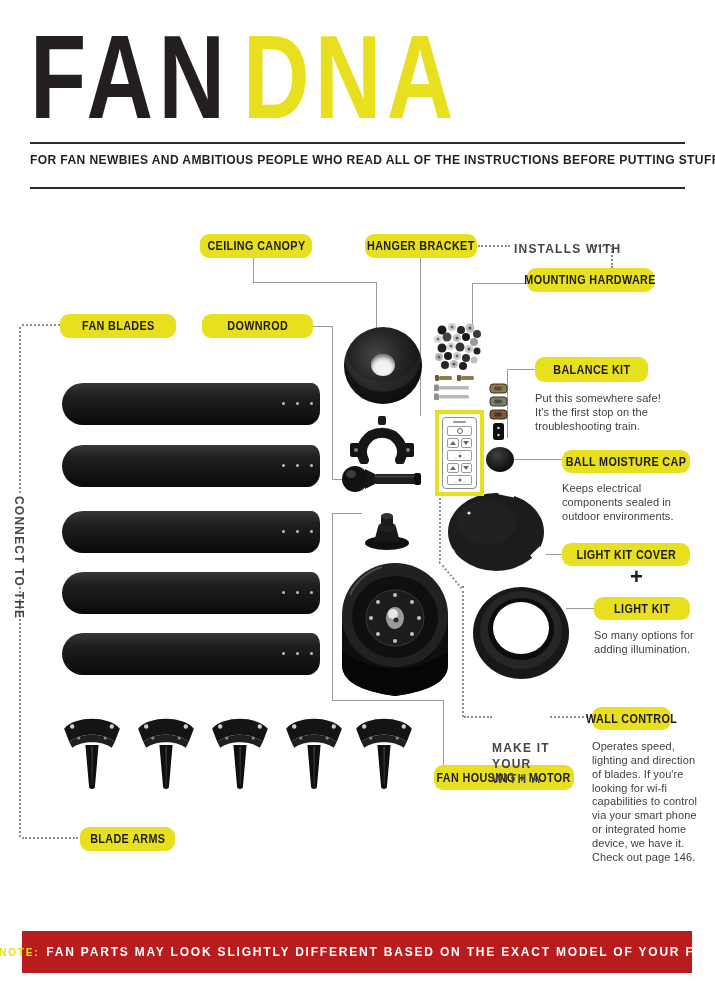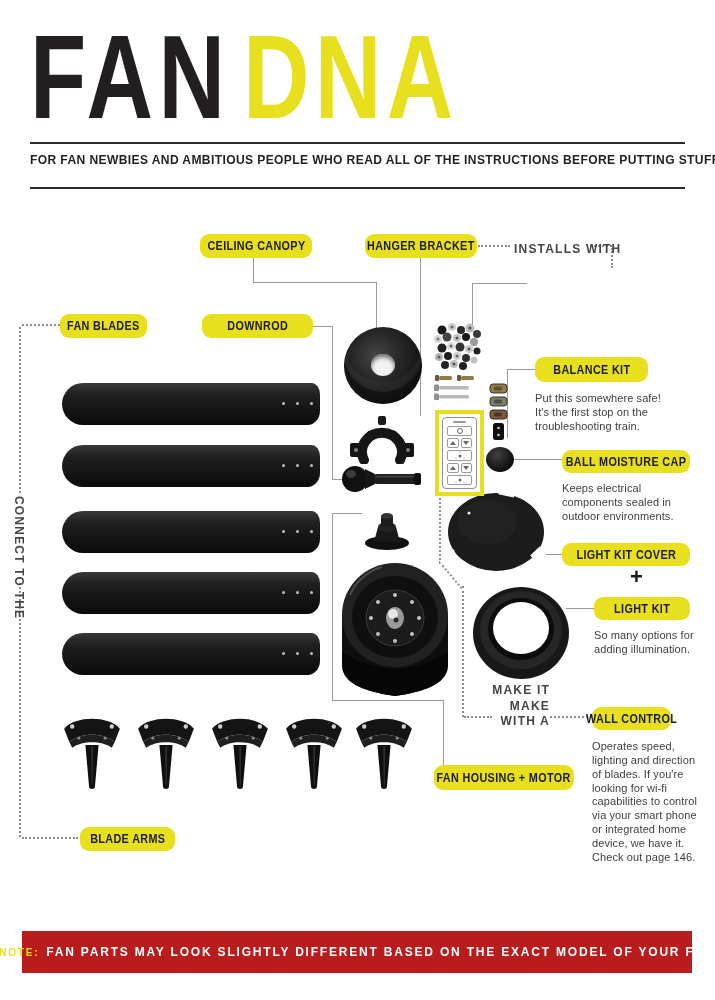--- a/index.html
+++ b/index.html
@@ -314,21 +314,24 @@
   <svg class="part" style="left:351px;top:711px" width="66" height="81">
       <use href="#arm"></use>
     </svg>
 
   <div class="lbl" style="left:200px;top:234px;width:112px">
       <span>CEILING CANOPY</span>
     </div>
   <div class="lbl" style="left:365px;top:234px;width:112px">
       <span>HANGER BRACKET</span>
     </div>
-  <div class="lbl" style="left:60px;top:314px;width:87px">
+  <div class="lbl" style="left:527px;top:268px;width:127px">
+      <span>MOUNTING HARDWARE</span>
+    </div>
+  <div class="lbl" style="left:60px;top:314px;width:116px">
       <span>FAN BLADES</span>
     </div>
   <div class="lbl" style="left:202px;top:314px;width:111px">
       <span>DOWNROD</span>
     </div>
   <div class="lbl" style="left:535px;top:357px;width:113px;height:25px">
       <span>BALANCE KIT</span>
     </div>
   <div class="lbl" style="left:562px;top:450px;width:128px;height:23px">
       <span>BALL MOISTURE CAP</span>
@@ -344,23 +347,23 @@
     </div>
   <div class="lbl" style="left:434px;top:765px;width:140px;height:25px">
       <span>FAN HOUSING + MOTOR</span>
     </div>
   <div class="lbl" style="left:80px;top:827px;width:95px">
       <span>BLADE ARMS</span>
     </div>
 
   <div class="tinytxt" style="left:514px;top:242px">INSTALLS WITH</div>
   <div class="tinytxt vert" style="left:12px;top:496px">CONNECT TO THE</div>
-  <div class="tinytxt" style="left:492px;top:683px;width:58px;text-align:right;line-height:1.3">
+  <div class="tinytxt" style="left:492px;top:741px;width:58px;text-align:left;line-height:1.3">
     <div>MAKE IT</div>
-    <div>MAKE</div>
+    <div>YOUR</div>
     <div>WITH A</div>
   </div>
   <div class="plus">+</div>
 
   <div class="desc" style="left:535px;top:392px;width:132px">Put this somewhere safe! It's the first stop on the troubleshooting train.</div>
   <div class="desc" style="left:562px;top:482px;width:118px">Keeps electrical components sealed in outdoor environments.</div>
   <div class="desc" style="left:594px;top:629px;width:108px">So many options for adding illumination.</div>
   <div class="desc" style="left:592px;top:740px;width:114px">Operates speed, lighting and direction of blades. If you're looking for wi-fi capabilities to control via your smart phone or integrated home device, we have it. Check out page 146.</div>
 
   <div class="bar">

